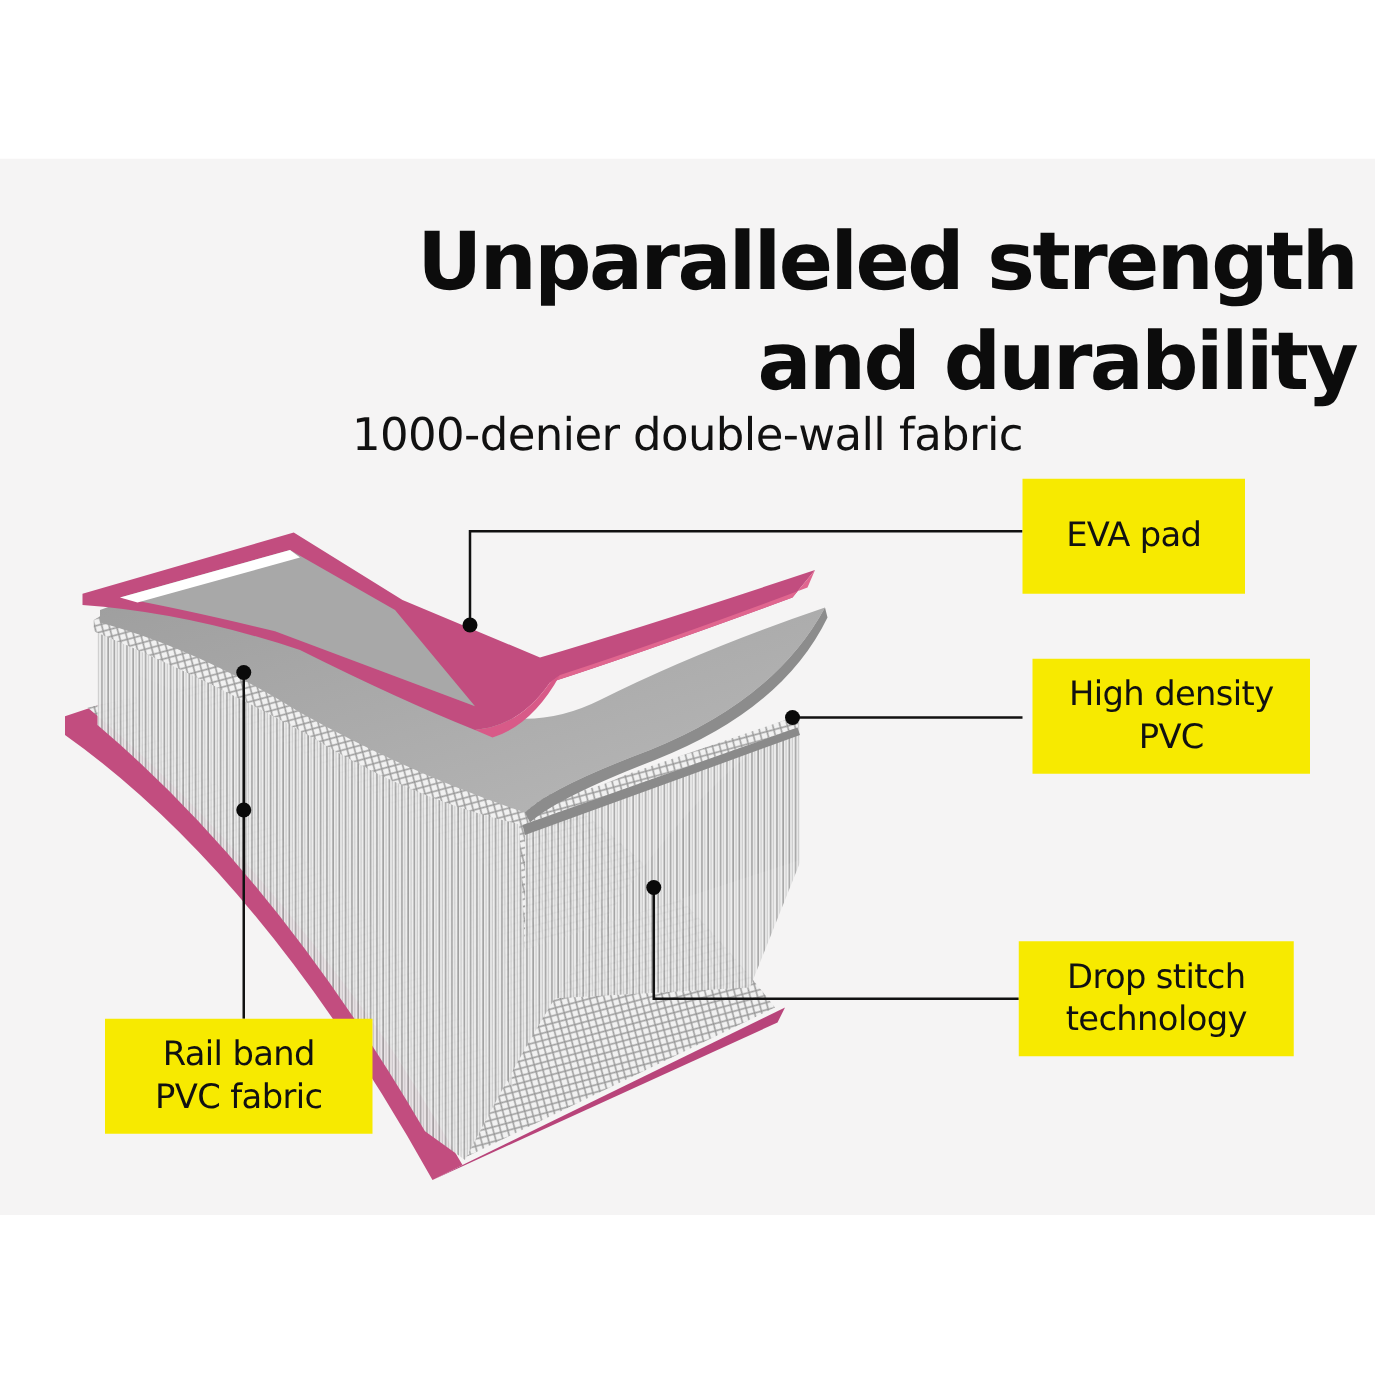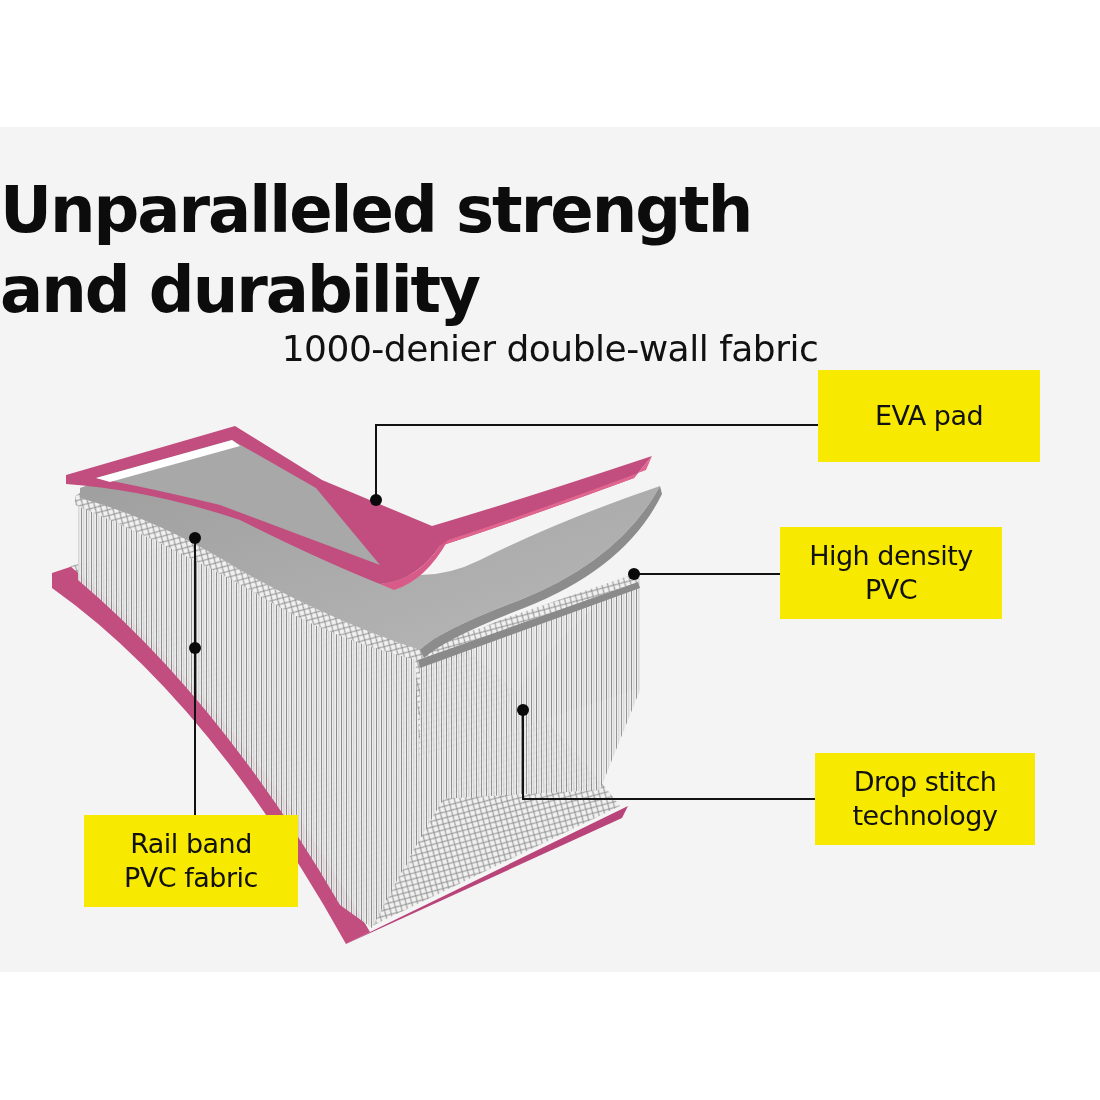--- a/index.html
+++ b/index.html
@@ -6,21 +6,21 @@
   body {
     width: 1100px; height: 1100px; background: #ffffff;
     position: relative; overflow: hidden;
     font-family: "DejaVu Sans", "Liberation Sans", sans-serif;
   }
   .panel {
     position: absolute; left: 0; top: 127px; width: 1100px; height: 845px;
     background: #f5f4f4;
   }
   .title {
-    position: absolute; left: 0; width: 1085px; text-align: left;
+    position: absolute; left: 0; width: 1085px; text-align: right;
     color: #0c0c0c; font-weight: bold; letter-spacing: -2px;
     font-family: "DejaVu Sans", sans-serif;
   }
   .title.l1 { top: 170px; font-size: 64px; line-height: 80px; }
   .title.l2 { top: 250px; font-size: 64px; line-height: 80px; }
   .subtitle {
     position: absolute; left: 0; width: 1100px; top: 331px; text-align: center;
     font-size: 36px; line-height: 36px; color: #111; letter-spacing: -0.5px;
     font-family: "DejaVu Sans", sans-serif;
   }
@@ -100,25 +100,25 @@
   </g>
   <g fill="#0a0a0a">
     <circle cx="376" cy="500" r="6"></circle>
     <circle cx="634" cy="574" r="6"></circle>
     <circle cx="523" cy="710" r="6"></circle>
     <circle cx="195" cy="538" r="6"></circle>
     <circle cx="195" cy="648" r="6"></circle>
   </g>
 </svg>
 
-<div class="label-box" style="left:818px; top:370px; width:222px; height:92px;">
+<div class="label-box" style="left:818px; top:383px; width:178px; height:92px;">
   <span>EVA pad</span>
 </div>
 
-<div class="label-box" style="left:780px; top:527px; width:222px; height:92px;">
+<div class="label-box" style="left:826px; top:527px; width:222px; height:92px;">
   <span>High density</span>
   <span>PVC</span>
 </div>
 
 <div class="label-box" style="left:815px; top:753px; width:220px; height:92px;text-align:center;">
   <span>Drop stitch</span>
   <span>technology</span>
 </div>
 
 <div class="label-box" style="left:84px; top:815px; width:214px; height:92px;">

